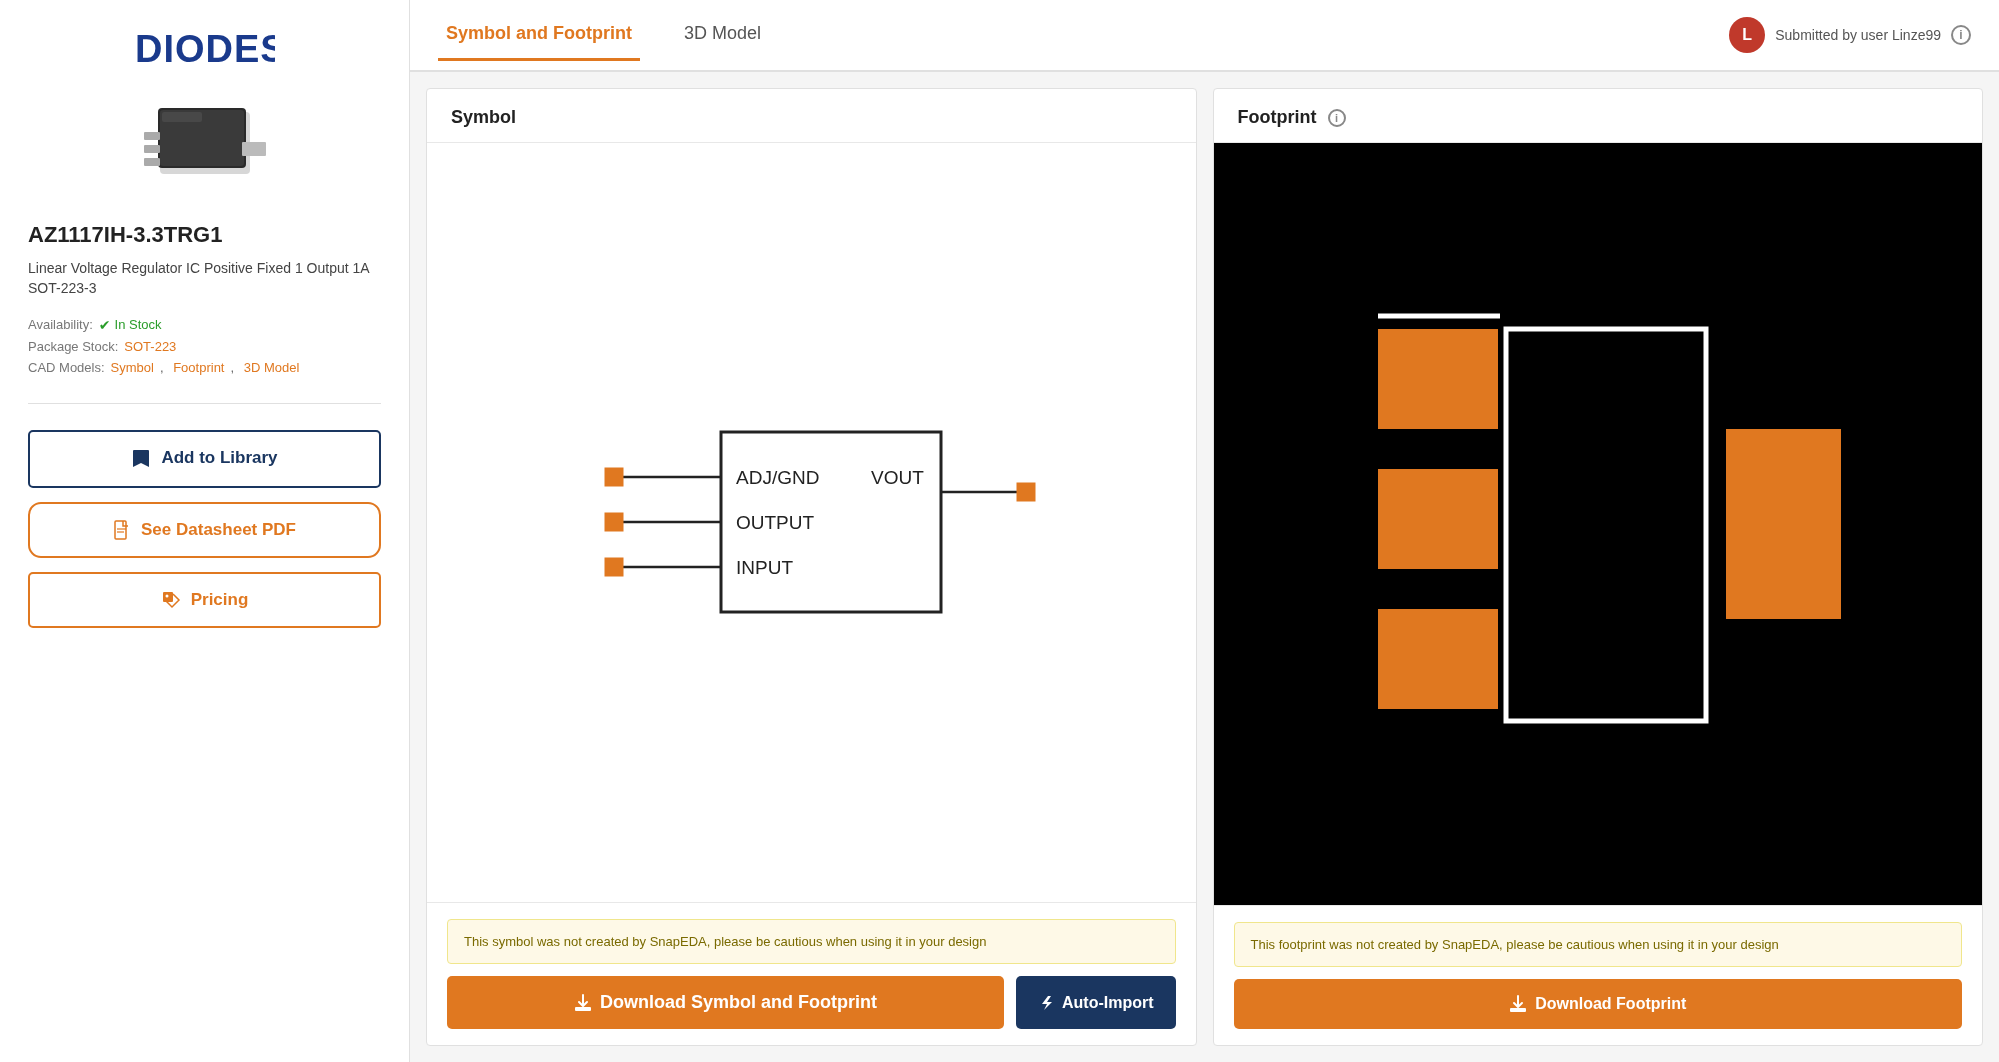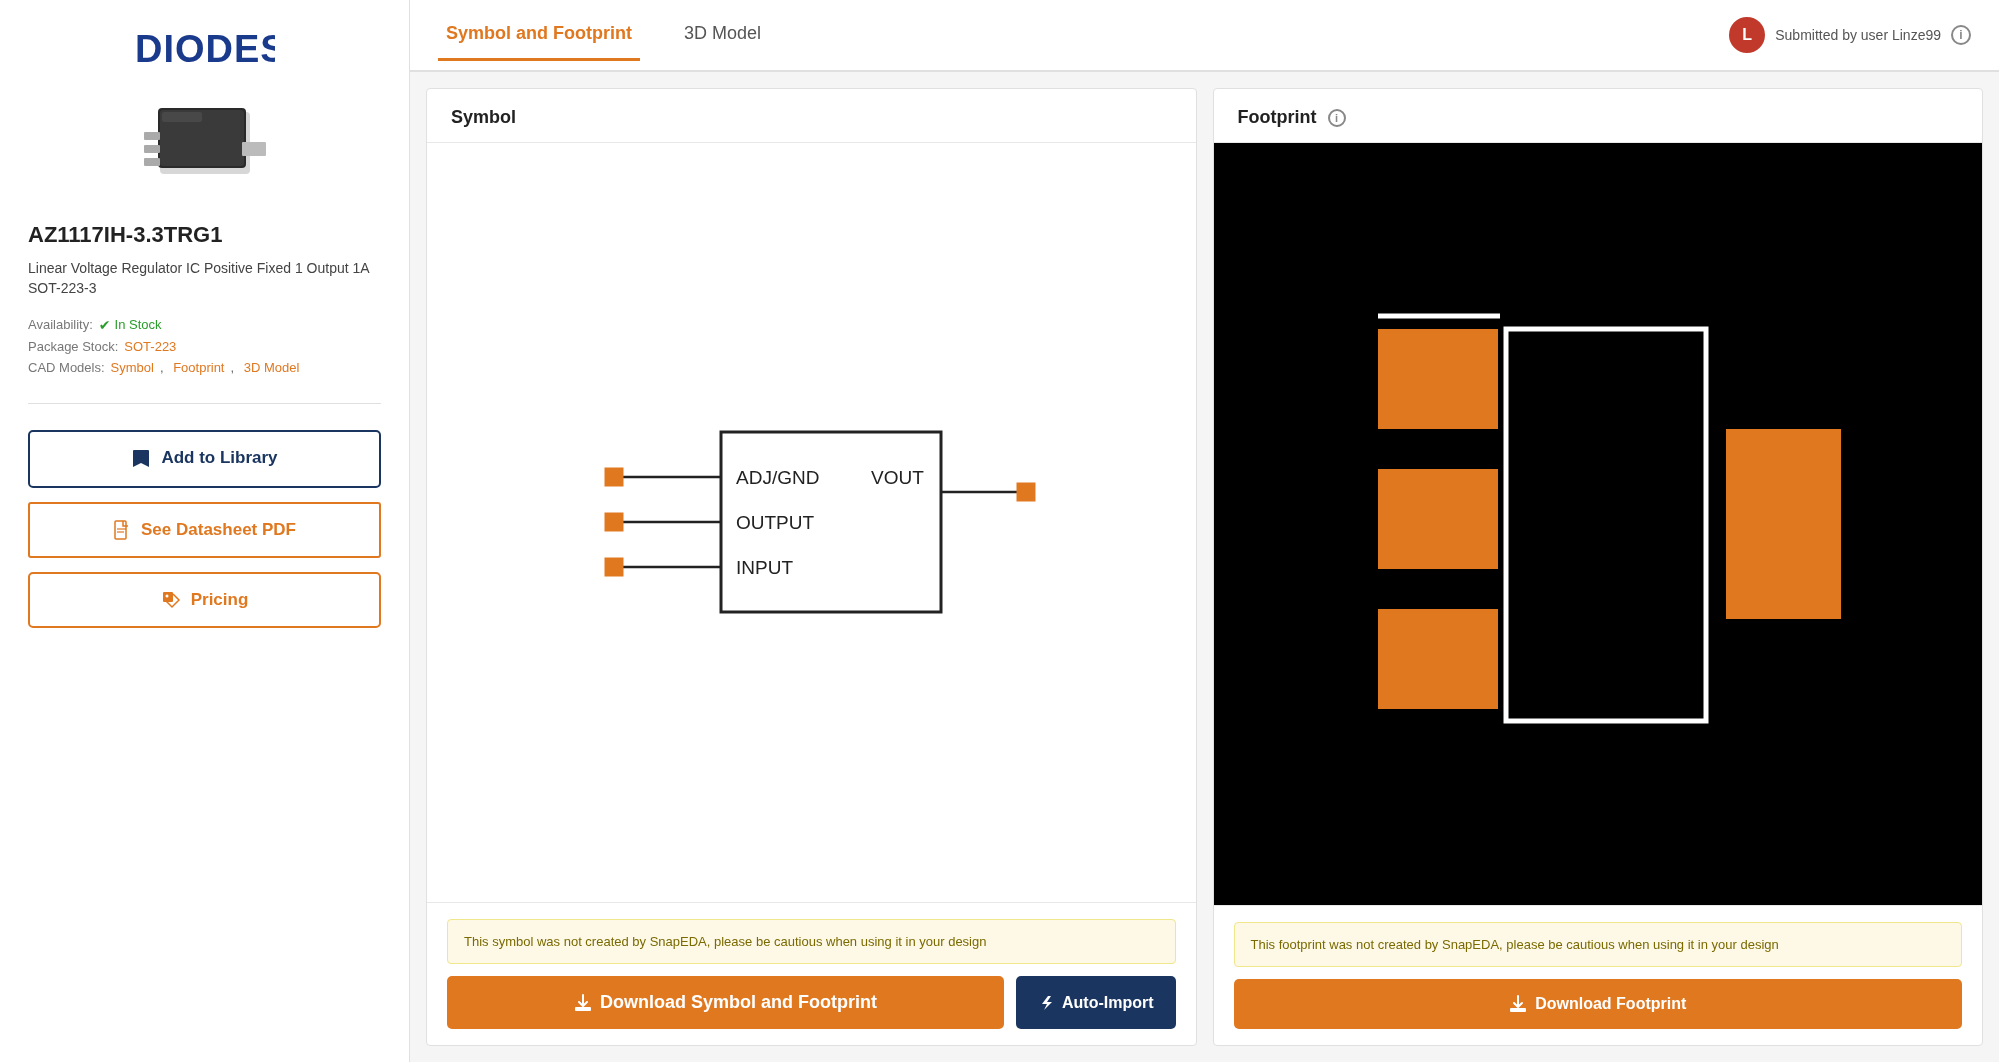--- a/index.html
+++ b/index.html
@@ -69,21 +69,21 @@
       justify-content: center;
       gap: 10px;
     }
     .btn-datasheet {
       border: 2px solid #e07820;
       background: #fff;
       color: #e07820;
       font-size: 17px;
       font-weight: 600;
       padding: 16px 0;
-      border-radius: 3px;
+      border-radius: 13px;
       cursor: pointer;
       display: flex;
       align-items: center;
       justify-content: center;
       gap: 10px;
     }
     .btn-pricing {
       border: 2px solid #e07820;
       background: #fff;
       color: #e07820;

